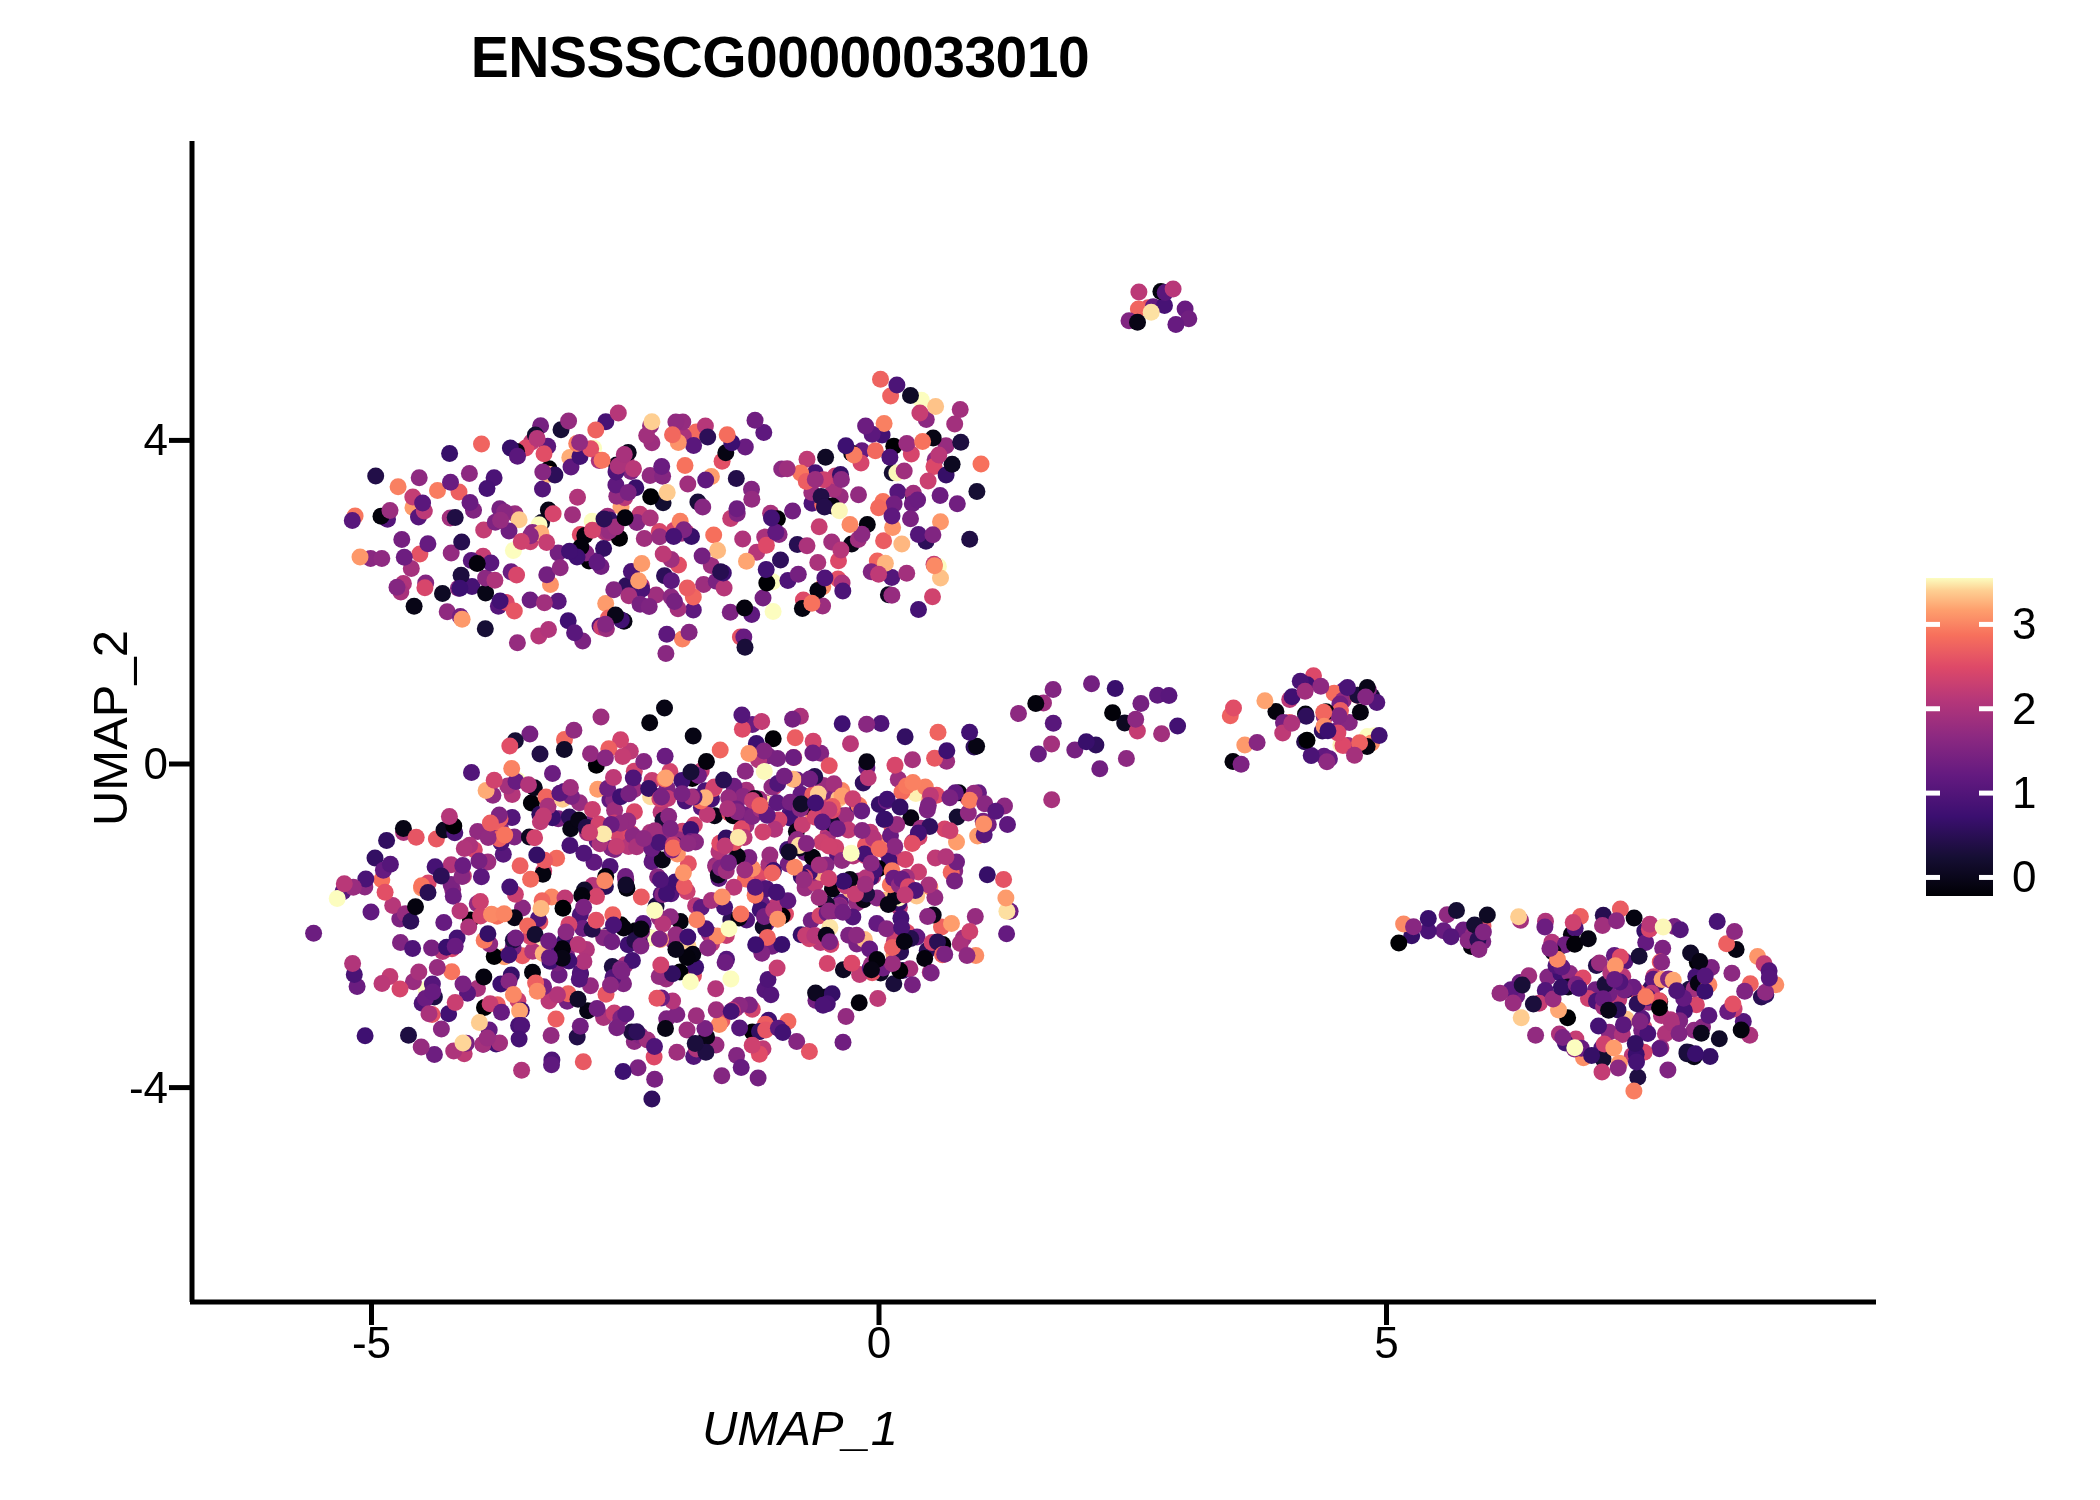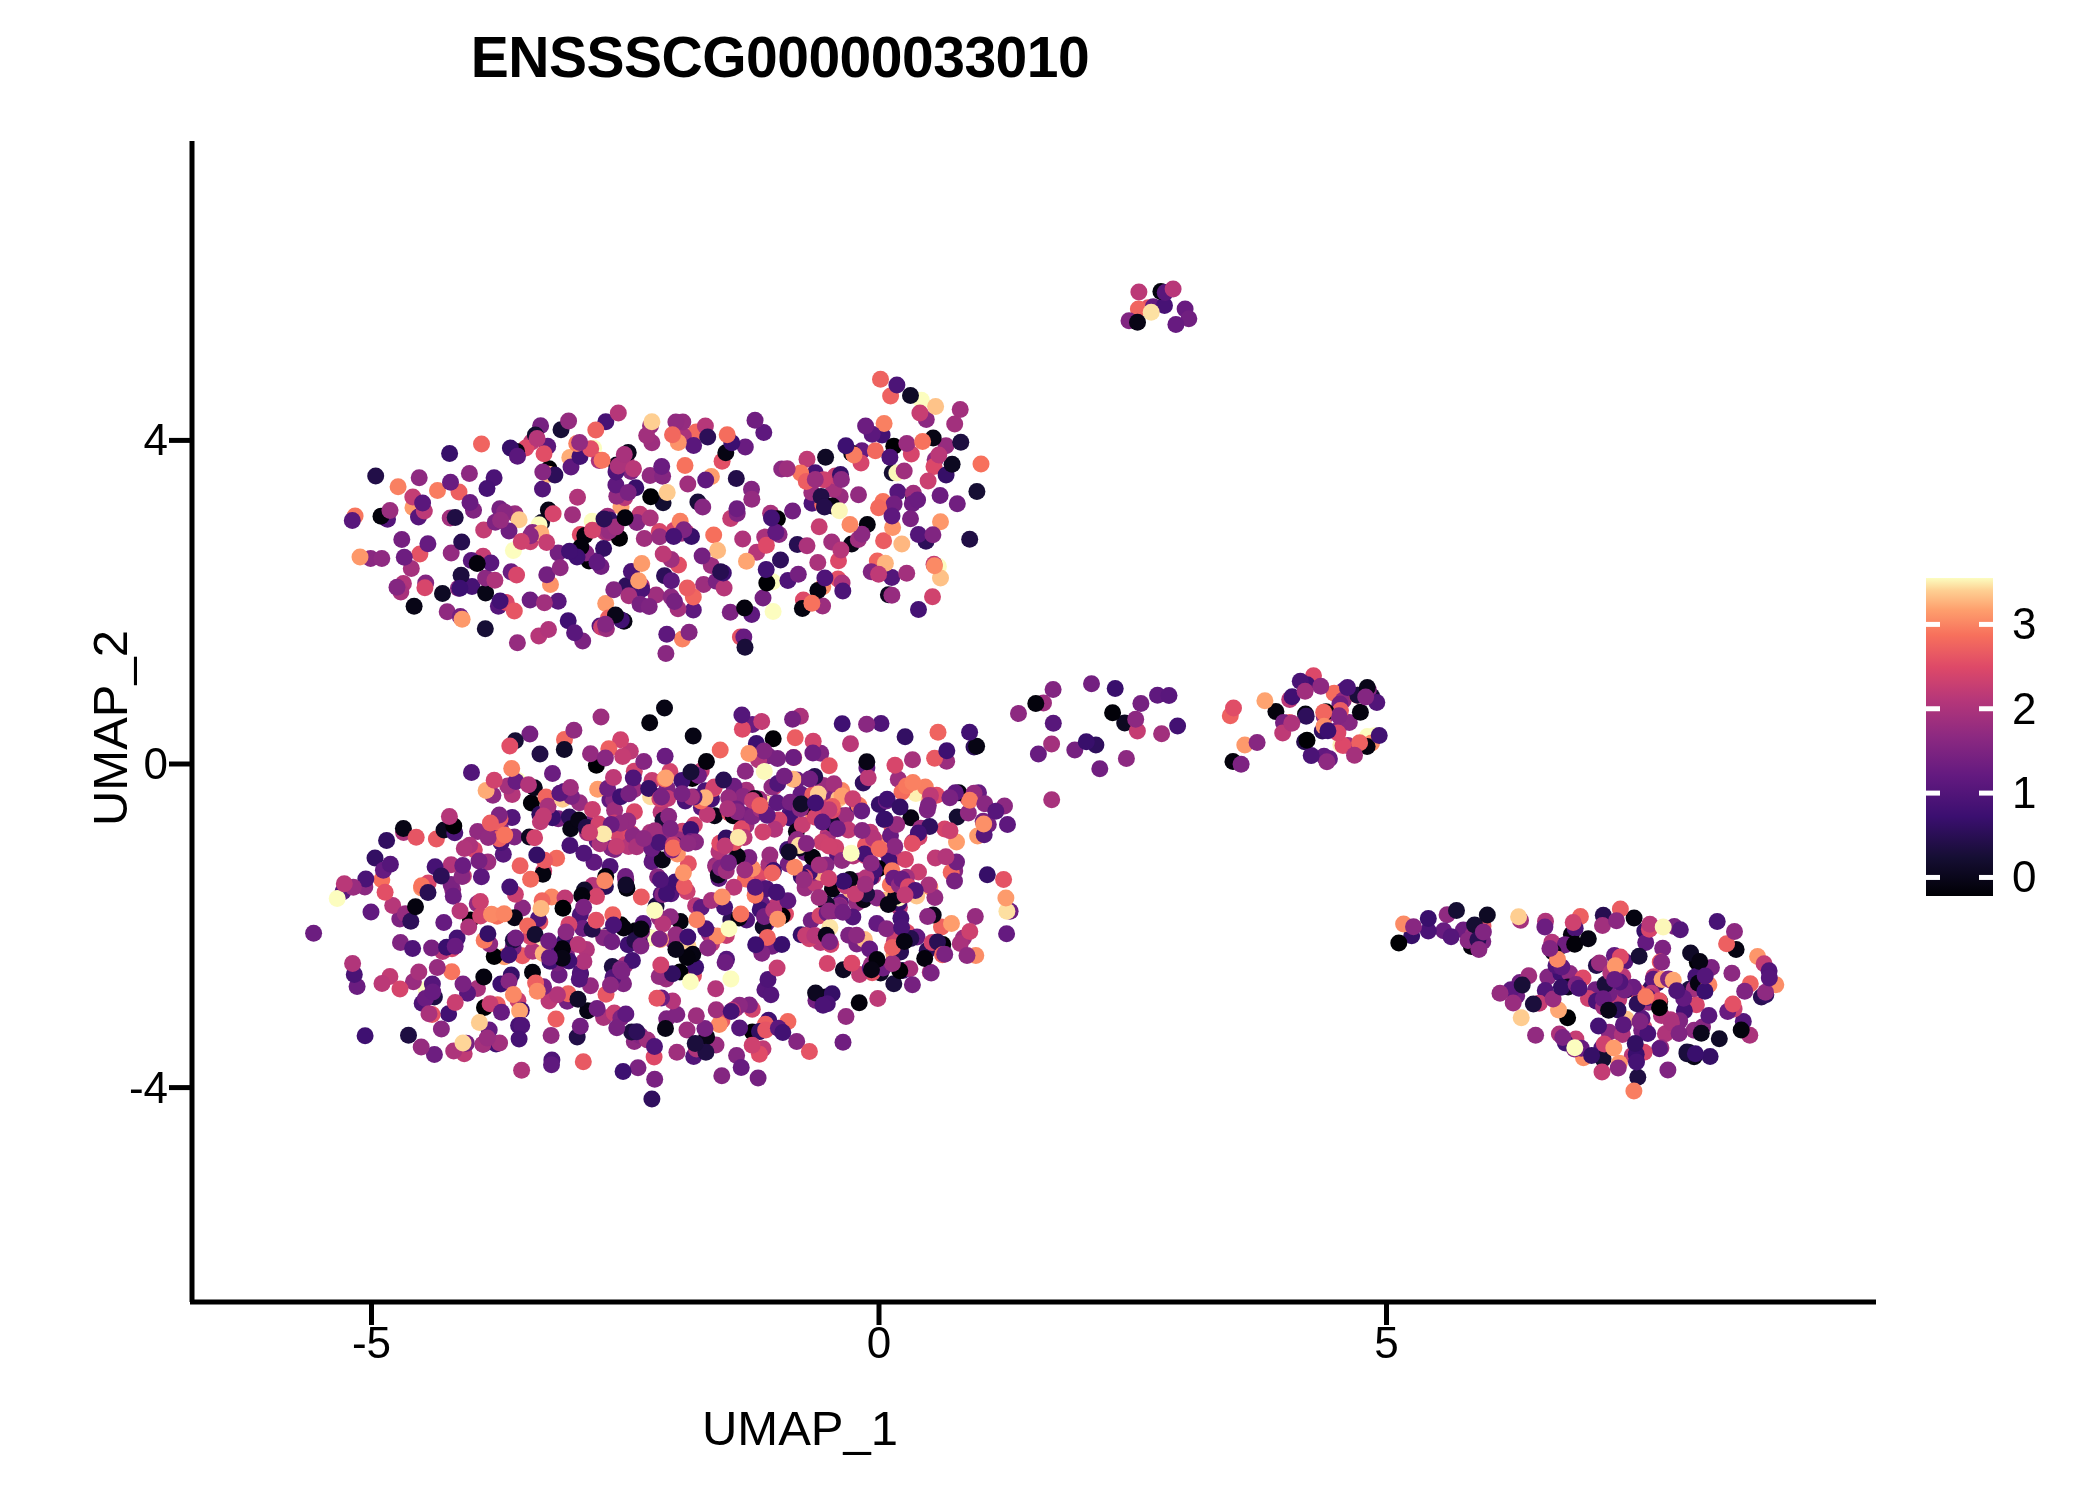--- a/index.html
+++ b/index.html
@@ -41,20 +41,21 @@
     position: absolute;
     color: #000000;
     font-size: 49px;
     white-space: nowrap;
   }
   #xaxis-title {
     left: 0;
     top: 1400px;
     width: 1600px;
     text-align: center;
+    font-style: italic;
   }
   #yaxis-title {
     left: -190px;
     top: 700px;
     width: 600px;
     text-align: center;
     transform: rotate(-90deg);
     transform-origin: 50% 50%;
   }
   .tick-label {

